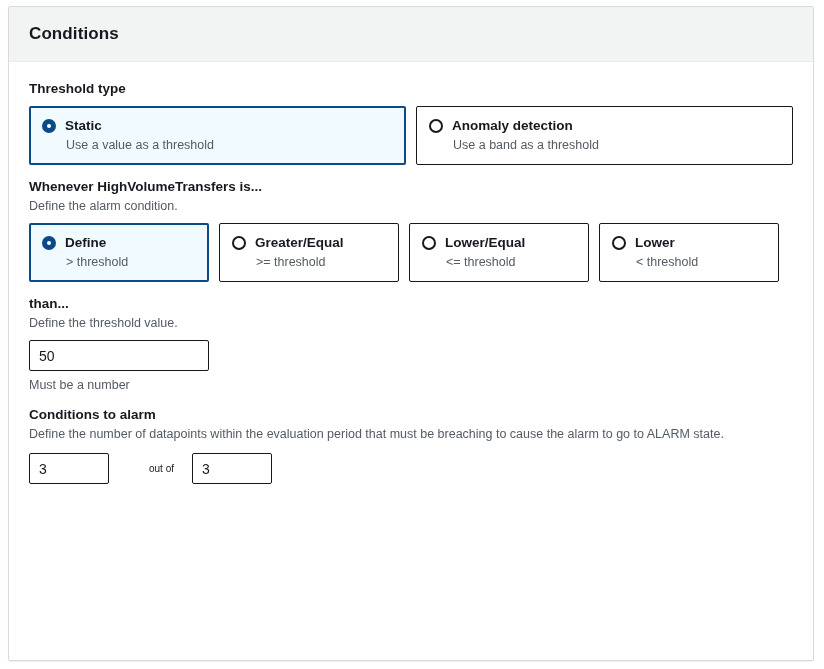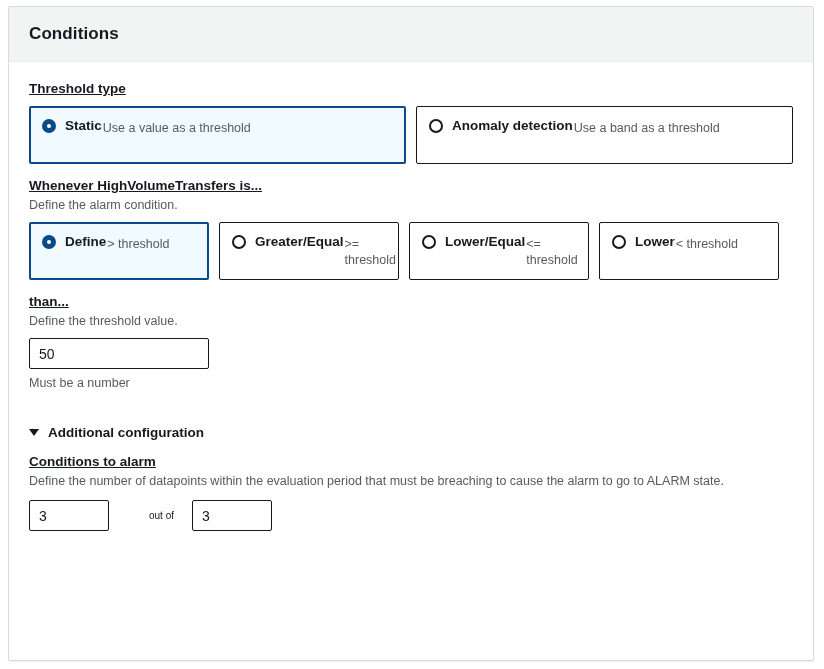--- a/index.html
+++ b/index.html
@@ -44,21 +44,20 @@
   .panel-body {
     padding: 18px 20px 0 20px;
   }
 
   .field-label {
     font-size: 13.5px;
     font-weight: bold;
     color: #16191f;
     margin: 0;
     line-height: 18px;
-    text-decoration: underline;
   }
   .field-desc {
     font-size: 12.5px;
     color: #545b64;
     margin: 2px 0 0 0;
     line-height: 17px;
   }
   .constraint {
     font-size: 12.5px;
     color: #545b64;
@@ -108,21 +107,21 @@
   .tile.selected .radio::after {
     content: "";
     position: absolute;
     left: 3px;
     top: 3px;
     width: 4px;
     height: 4px;
     border-radius: 50%;
     background: #ffffff;
   }
-  .tile-texts { display: flex; flex-direction: row; justify-content: flex-end; }
+  .tile-texts { display: flex; flex-direction: column; justify-content: flex-end; }
   .tile-title {
     font-size: 13.5px;
     font-weight: bold;
     color: #16191f;
     line-height: 17px;
   }
   .tile-sub {
     font-size: 12.5px;
     color: #545b64;
     margin-top: 3px;
@@ -283,24 +282,20 @@
         </div>
       </div>
 
       <div class="section">
         <div class="field-label">than...</div>
         <div class="field-desc">Define the threshold value.</div>
         <input class="txt-input threshold-input" type="text" value="50" style="">
         <div class="constraint">Must be a number</div>
       </div>
 
-      <div class="expander">
-        <span class="caret"></span>
-        <span class="expander-label">Additional configuration</span>
-      </div>
 
       <div class="section">
         <div class="field-label">Conditions to alarm</div>
         <div class="field-desc">Define the number of datapoints within the evaluation period that must be breaching to cause the alarm to go to ALARM state.</div>
         <div class="dp-row">
           <input class="txt-input dp-input" type="text" value="3" style="">
           <span class="out-of">out of</span>
           <input class="txt-input dp-input" type="text" value="3" style="">
         </div>
       </div>

